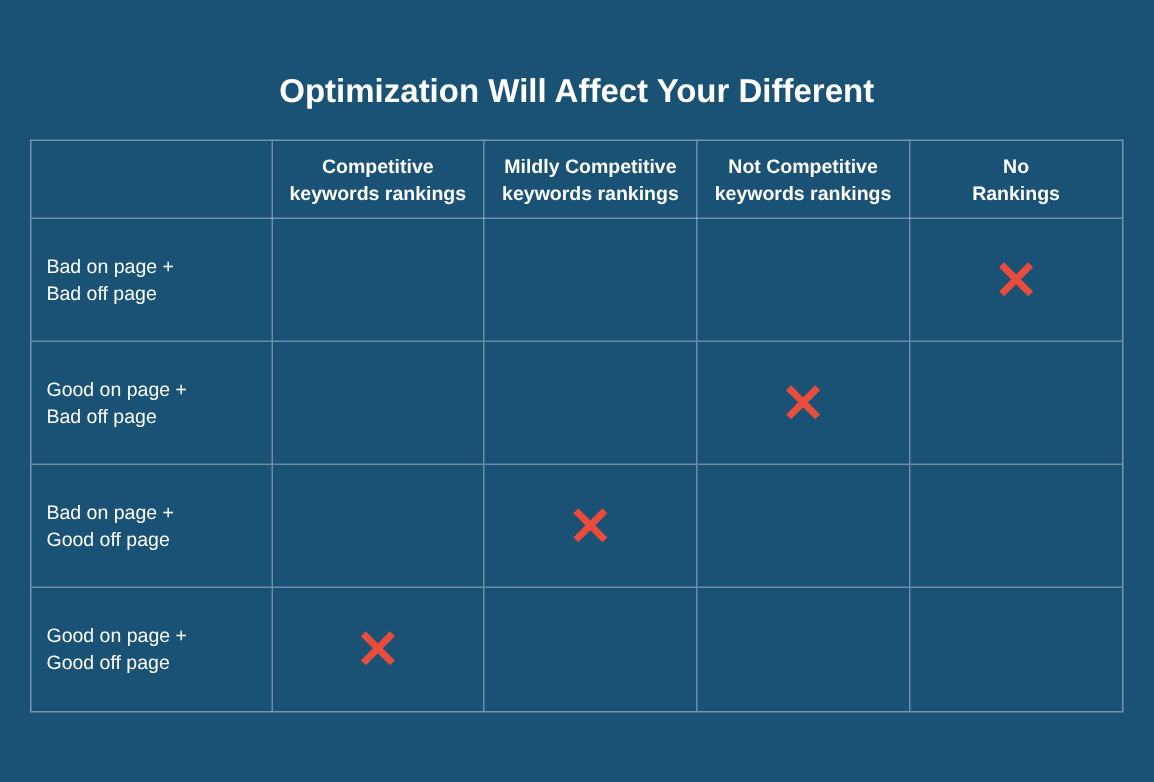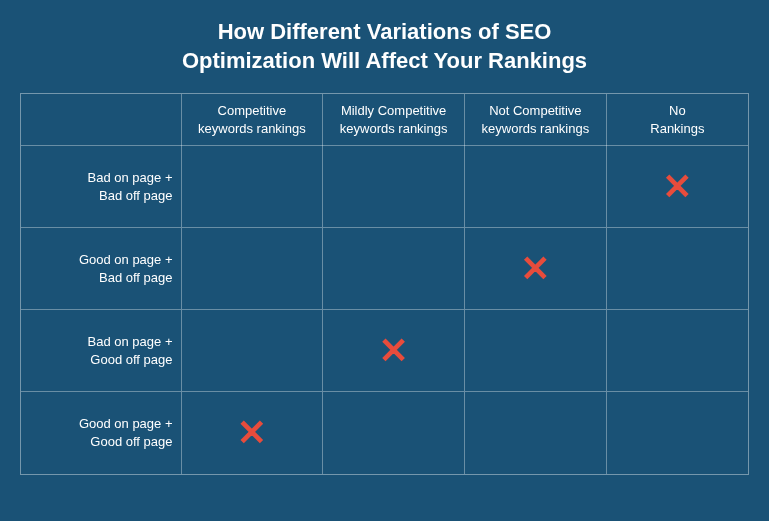--- a/index.html
+++ b/index.html
@@ -36,21 +36,21 @@
 
     table {
       width: 100%;
       border-collapse: collapse;
       table-layout: fixed;
     }
 
     thead th {
       color: #ffffff;
       font-size: 13px;
-      font-weight: normal;
+      font-weight: bold;
       text-align: center;
       padding: 8px 6px;
       border-right: 1px solid rgba(255,255,255,0.35);
       border-bottom: 1px solid rgba(255,255,255,0.35);
       vertical-align: middle;
       line-height: 1.35;
     }
 
     thead th:last-child {
       border-right: none;
@@ -82,43 +82,43 @@
       vertical-align: middle;
       text-align: center;
       height: 82px;
     }
 
     tbody td:last-child {
       border-right: none;
     }
 
     tbody td.row-label {
-      text-align: right;
+      text-align: left;
       padding-left: 10px;
       line-height: 1.4;
     }
 
     .cross {
       color: #e74c3c;
       font-size: 36px;
       font-weight: bold;
       line-height: 1;
       display: inline-block;
     }
 
     .cross::before {
       content: '✕';
     }
   </style>
 </head>
 <body>
 
 <div class="title">
-  <span>How Different Variations of SEO</span><br>
-  <span>Optimization Will Affect Your Rankings</span>
+  <br>
+  <span>Optimization Will Affect Your Different</span>
 </div>
 
 <div class="table-wrapper">
   <table>
     <thead>
       <tr>
         <th class="row-header-th"></th>
         <th class="col-header-th">Competitive<br>keywords rankings</th>
         <th class="col-header-th">Mildly Competitive<br>keywords rankings</th>
         <th class="col-header-th">Not Competitive<br>keywords rankings</th>

